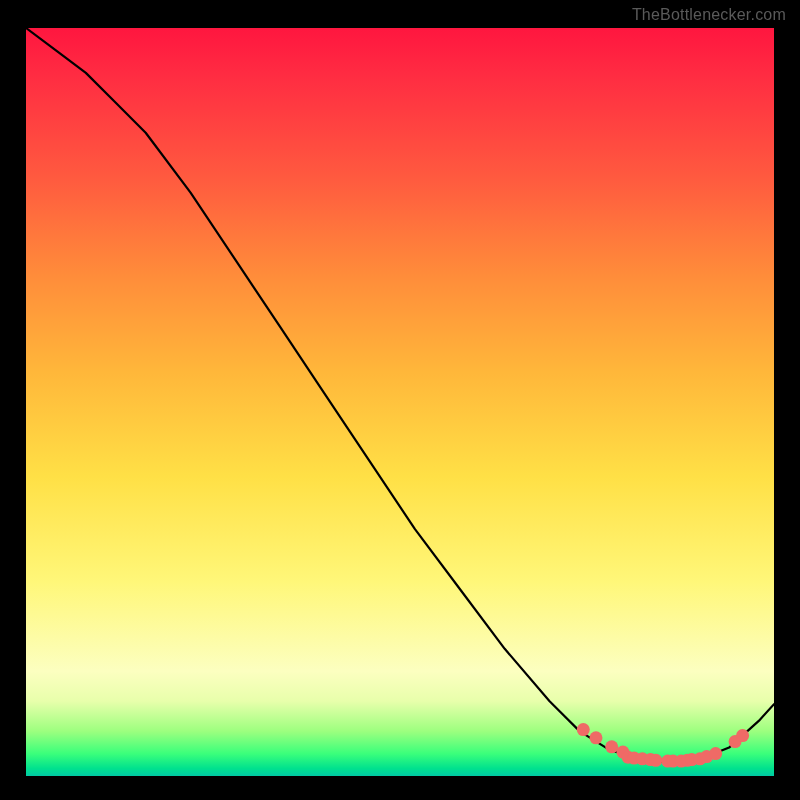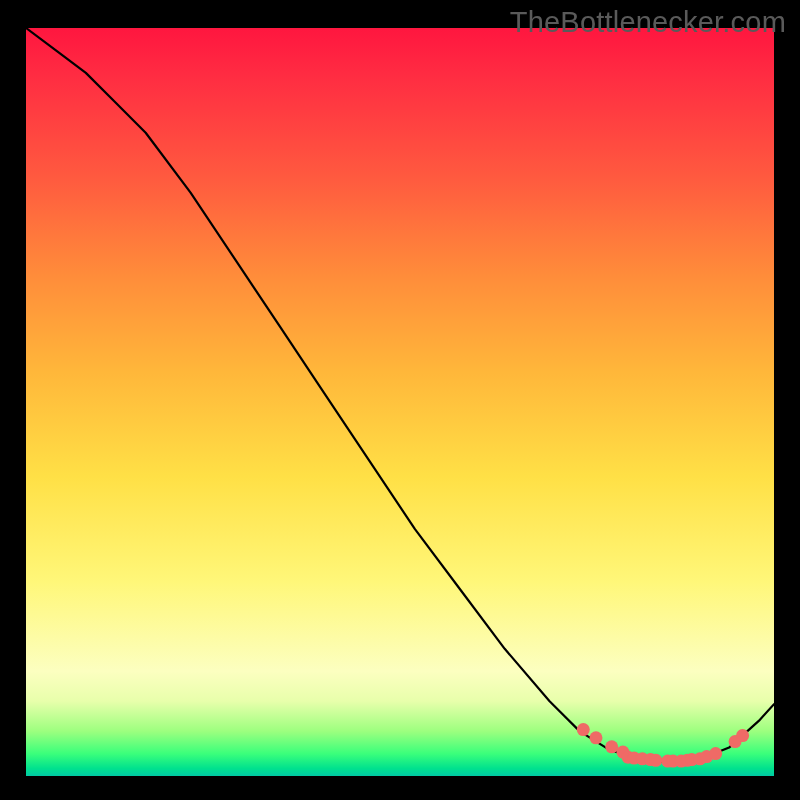--- a/index.html
+++ b/index.html
@@ -15,21 +15,21 @@
     position: relative;
     width: 800px;
     height: 800px;
     background: #000;
   }
   .watermark {
     position: absolute;
     top: 6px;
     right: 14px;
     color: #5a5a5a;
-    font-size: 29px;
+    font-size: 16px;
     letter-spacing: 0.2px;
     z-index: 30;
   }
   .plot {
     position: absolute;
     left: 26px;
     top: 28px;
     width: 748px;
     height: 748px;
     background: linear-gradient(to bottom,

